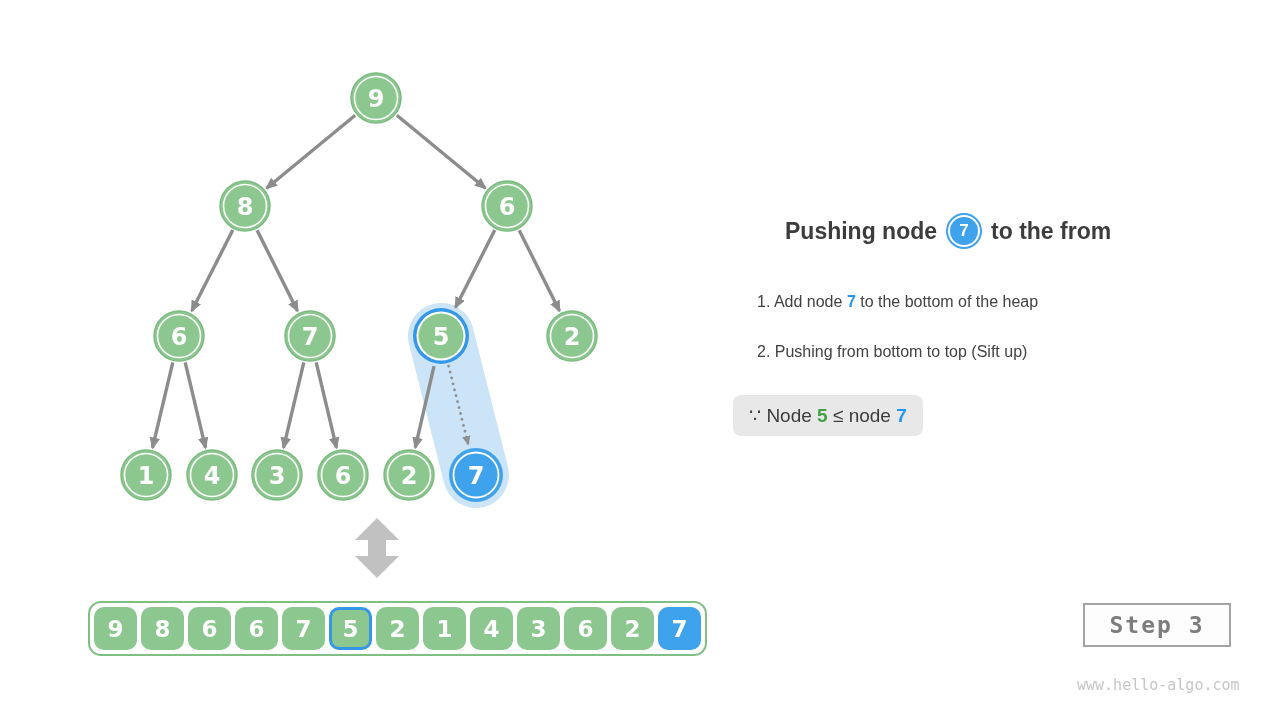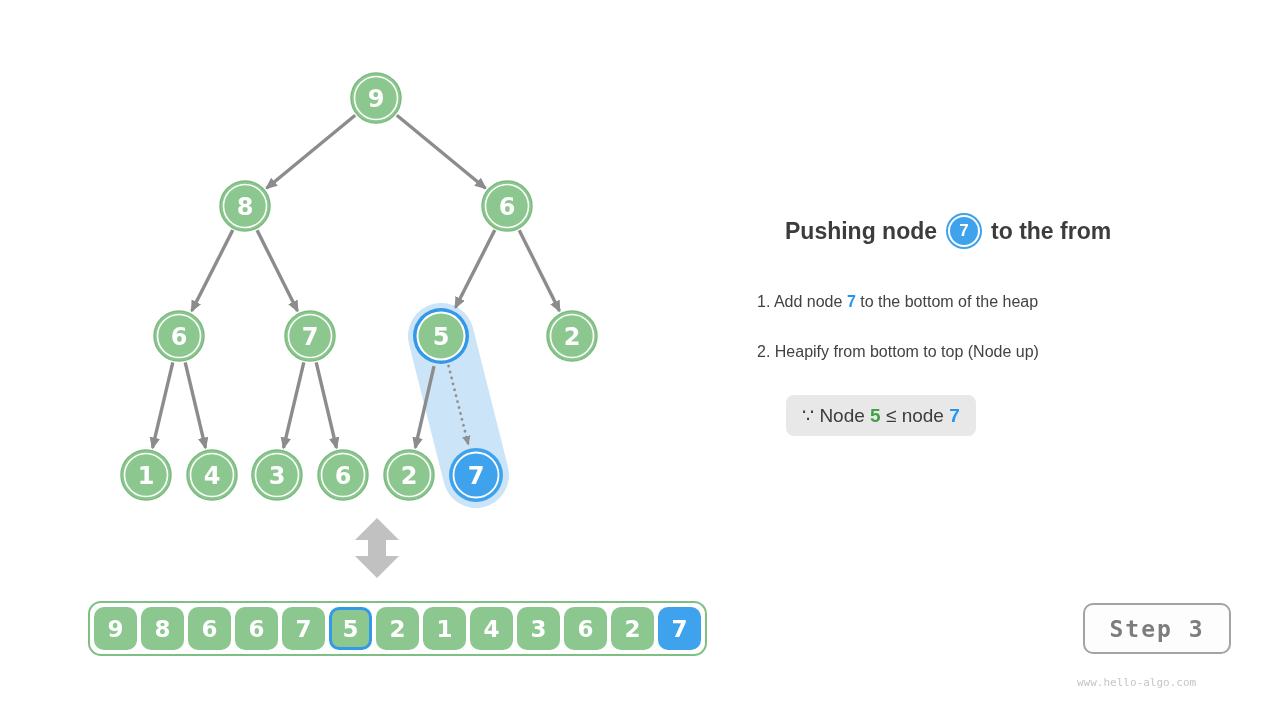--- a/index.html
+++ b/index.html
@@ -38,34 +38,34 @@
   .title-node-disc{
     width:28px;height:28px;border-radius:50%;background:#3FA2EC;color:#fff;
     display:flex;align-items:center;justify-content:center;
     font-size:17px;font-weight:bold;
   }
   .steps-list{position:absolute;left:757px;top:293px;font-size:16px;color:#424242;}
   .step-line{margin-bottom:32px;white-space:nowrap;}
   .inline-blue{color:#2196F3;font-weight:bold;}
   .inline-green{color:#43A047;font-weight:bold;}
   .note-box{
-    position:absolute;left:786px;top:395px;background:#E8E8E8;border-radius:8px;
+    position:absolute;left:733px;top:395px;background:#E8E8E8;border-radius:8px;
     padding:9px 16px;font-size:19px;color:#3C3C3C;white-space:nowrap;
   }
   
   .step-badge{
-    position:absolute;left:1083px;top:603px;width:148px;height:51px;
-    border:2px solid #A3A3A3;border-radius:10px;background:#FDFDFD;
+    position:absolute;left:1083px;top:603px;width:148px;height:44px;
+    border:2px solid #A3A3A3;border-radius:0;background:#FDFDFD;
     color:#7D7D7D;font-family:"DejaVu Sans Mono",monospace;font-weight:bold;
     font-size:23px;letter-spacing:2px;box-sizing:border-box;
     display:flex;align-items:center;justify-content:center;
   }
   .watermark{
     position:absolute;left:1077px;top:676px;color:#C6C6C6;
-    font-family:"DejaVu Sans Mono",monospace;font-size:11px;
+    font-family:"DejaVu Sans Mono",monospace;font-size:15px;
   }
 </style>
 </head>
 <body>
 
 <svg class="tree-svg" width="740" height="595" viewBox="0 0 740 595">
   <defs>
     <marker id="ah" viewBox="0 0 10 10" refX="8.5" refY="5" markerWidth="12" markerHeight="12" orient="auto" markerUnits="userSpaceOnUse">
       <path d="M0,0.6 L10,5 L0,9.4 z" fill="#8C8C8C"></path>
     </marker>
@@ -188,21 +188,21 @@
 
 <div class="steps-list">
   <div class="step-line">
     <span>1.</span>
     <span>Add node</span>
     <span class="inline-blue">7</span>
     <span>to the bottom of the heap</span>
   </div>
   <div class="step-line">
     <span>2.</span>
-    <span>Heapify from bottom to top (Node up)</span>
+    <span>Pushing from bottom to top (Sift up)</span>
   </div>
 </div>
 
 <div class="note-box">
   <span>∵</span>
   <span>Node</span>
   <span class="inline-green">5</span>
   <span>≤</span>
   <span>node</span>
   <span class="inline-blue">7</span>

